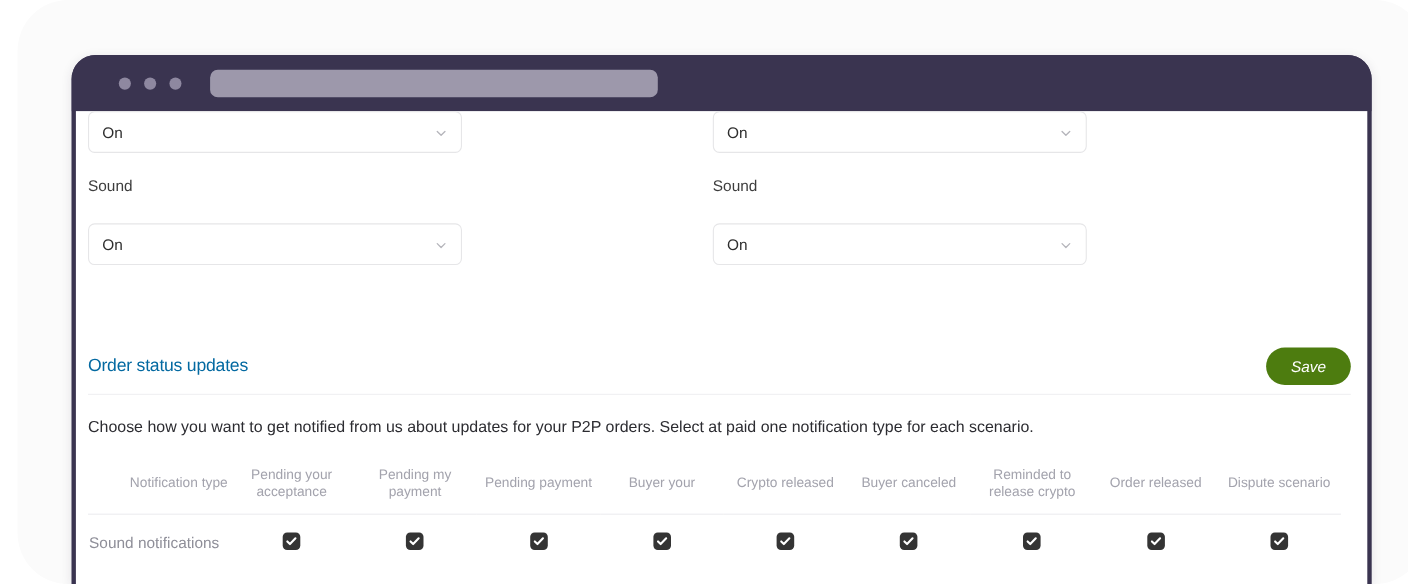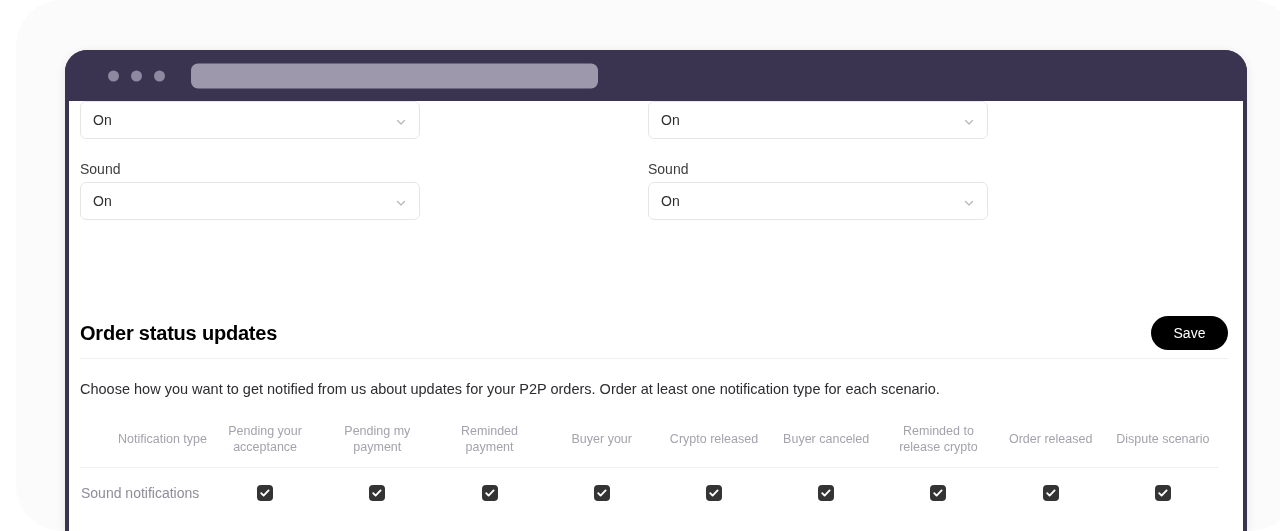--- a/index.html
+++ b/index.html
@@ -95,21 +95,21 @@
   .select-row {
     display: flex;
     gap: 228px;
   }
   .select-col {
     width: 340px;
   }
   .field-label {
     font-size: 14px;
     color: #3d3d3d;
-    margin: 0 0 4px 0;
+    margin: 0 0 25px 0;
     line-height: 18px;
   }
   .select-box {
     position: relative;
     height: 38px;
     border: 1px solid #e6e6e8;
     border-radius: 6px;
     background: #fff;
     display: flex;
     align-items: center;
@@ -137,36 +137,37 @@
     left: 11px;
     top: 207px;
     width: 1148px;
     height: 50px;
     display: flex;
     align-items: center;
     justify-content: space-between;
     border-bottom: 1px solid #f0f0f2;
   }
   .section-title {
-    font-size: 20px;
-    font-weight: bold;
-    color: #000000;
+    font-size: 16px;
+    font-weight: normal;
+    color: #0369a1;
     letter-spacing: -0.2px;
   }
   .save-btn {
     min-width: 77px;
     height: 34px;
     border-radius: 17px;
-    background: #000000;
+    background: #4d7c0f;
     color: #ffffff;
     font-size: 14px;
     border: none;
     cursor: pointer;
     padding: 0 20px;
     font-family: "Liberation Sans", sans-serif;
+    font-style: italic;
   }
 
   
   .desc {
     position: absolute;
     left: 11px;
     top: 278px;
     width: 1148px;
     font-size: 14.5px;
     color: #2c2c31;
@@ -297,29 +298,29 @@
             </div>
           </div>
 
         </div>
 
         <div class="section-head">
           <div class="section-title">Order status updates</div>
           <button class="save-btn">Save</button>
         </div>
 
-        <div class="desc">Choose how you want to get notified from us about updates for your P2P orders. Order at least one notification type for each scenario.</div>
+        <div class="desc">Choose how you want to get notified from us about updates for your P2P orders. Select at paid one notification type for each scenario.</div>
 
         <table class="notif-table">
           <thead>
             <tr>
               <th class="first-col">Notification type</th>
               <th>Pending your acceptance</th>
               <th>Pending my payment</th>
-              <th>Reminded payment</th>
+              <th>Pending payment</th>
               <th>Buyer your</th>
               <th>Crypto released</th>
               <th>Buyer canceled</th>
               <th>Reminded to release crypto</th>
               <th>Order released</th>
               <th>Dispute scenario</th>
             </tr>
           </thead>
           <tbody>
             <tr>

